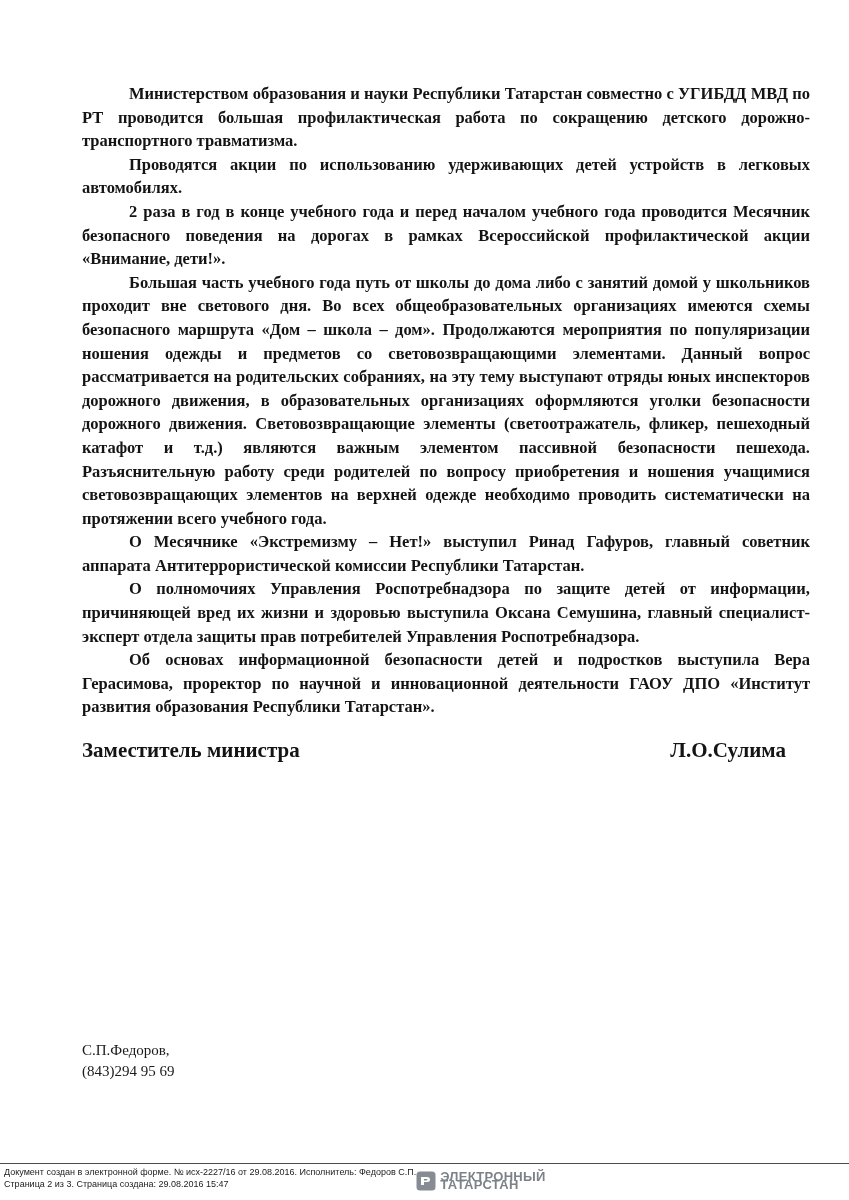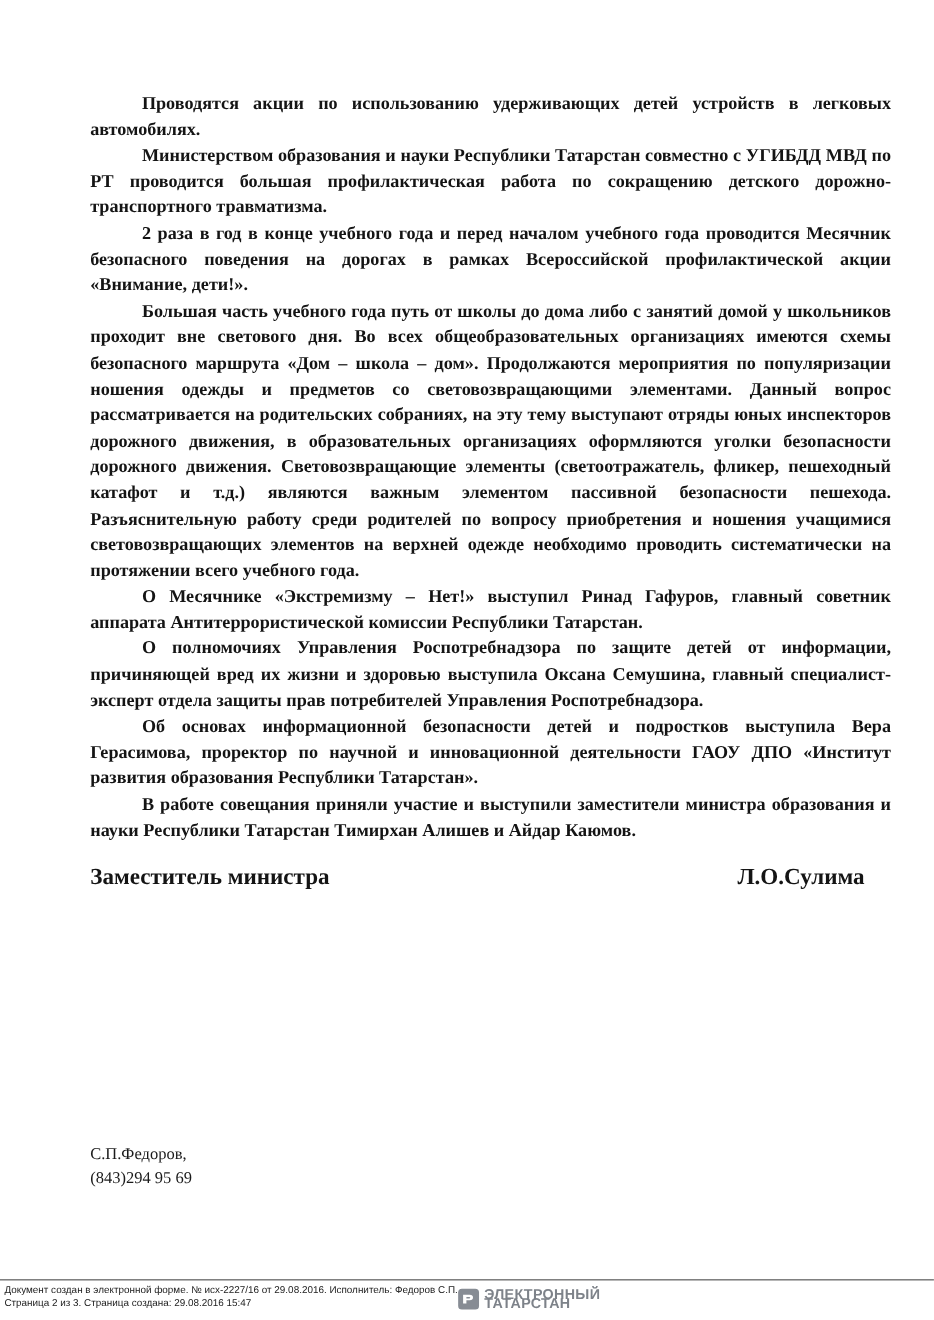--- a/index.html
+++ b/index.html
@@ -73,28 +73,27 @@
     color:#7d8289;
     letter-spacing:0.3px;
   }
 </style>
 </head>
 <body>
 
 <div class="page">
 
   <div class="content">
+    <p>Министерством образования и науки Республики Татарстан совместно с УГИБДД МВД по РТ проводится большая профилактическая работа по сокращению детского дорожно-транспортного травматизма.</p>
     <p>Проводятся акции по использованию удерживающих детей устройств в легковых автомобилях.</p>
-    <p>Министерством образования и науки Республики Татарстан совместно с УГИБДД МВД по РТ проводится большая профилактическая работа по сокращению детского дорожно-транспортного травматизма.</p>
     <p>2 раза в год в конце учебного года и перед началом учебного года проводится Месячник безопасного поведения на дорогах в рамках Всероссийской профилактической акции «Внимание, дети!».</p>
     <p>Большая часть учебного года путь от школы до дома либо с занятий домой у школьников проходит вне светового дня. Во всех общеобразовательных организациях имеются  схемы безопасного маршрута «Дом – школа – дом». Продолжаются мероприятия по популяризации ношения одежды и предметов со световозвращающими элементами. Данный вопрос рассматривается на родительских собраниях, на эту тему выступают отряды юных инспекторов дорожного движения, в образовательных организациях оформляются уголки безопасности дорожного движения. Световозвращающие элементы (светоотражатель, фликер, пешеходный катафот и т.д.) являются важным элементом пассивной безопасности пешехода. Разъяснительную работу среди родителей по вопросу приобретения и ношения учащимися световозвращающих элементов на верхней одежде необходимо проводить систематически на протяжении всего учебного года.</p>
     <p>О Месячнике «Экстремизму – Нет!» выступил Ринад Гафуров, главный советник аппарата Антитеррористической комиссии Республики Татарстан.</p>
     <p>О полномочиях Управления Роспотребнадзора  по защите детей от информации, причиняющей вред их жизни и здоровью выступила Оксана Семушина, главный специалист-эксперт отдела защиты прав потребителей Управления Роспотребнадзора.</p>
     <p>Об основах информационной безопасности детей и подростков выступила Вера Герасимова, проректор по научной и инновационной деятельности ГАОУ ДПО «Институт развития образования  Республики Татарстан».</p>
-    <p>В работе совещания приняли участие и выступили заместители министра образования и науки Республики Татарстан Тимирхан Алишев и Айдар Каюмов.</p>
 
     <div class="signature-row">
       <span>Заместитель министра</span>
       <span>Л.О.Сулима</span>
     </div>
   </div>
 
   <div class="contact-block">
     <div>С.П.Федоров,</div>
     <div>(843)294 95 69</div>

